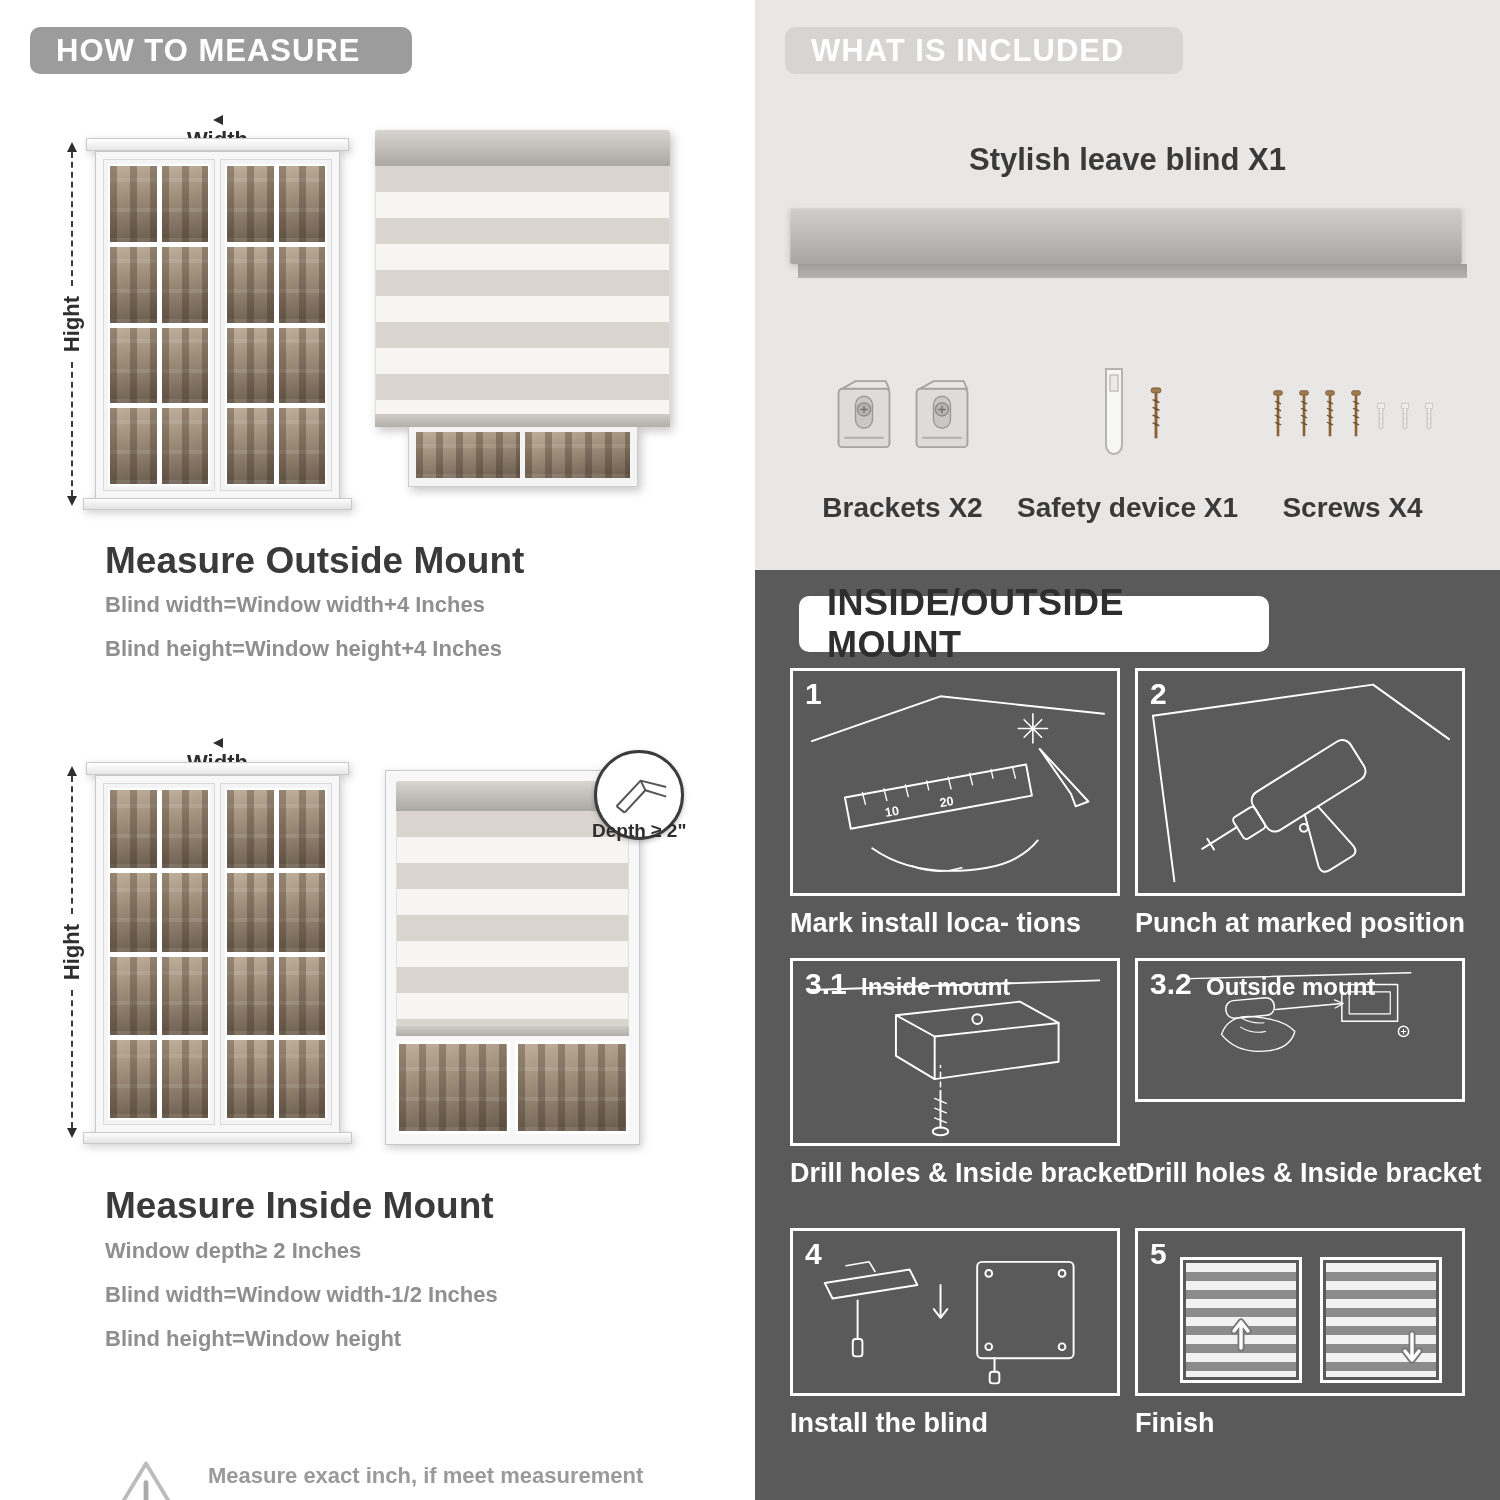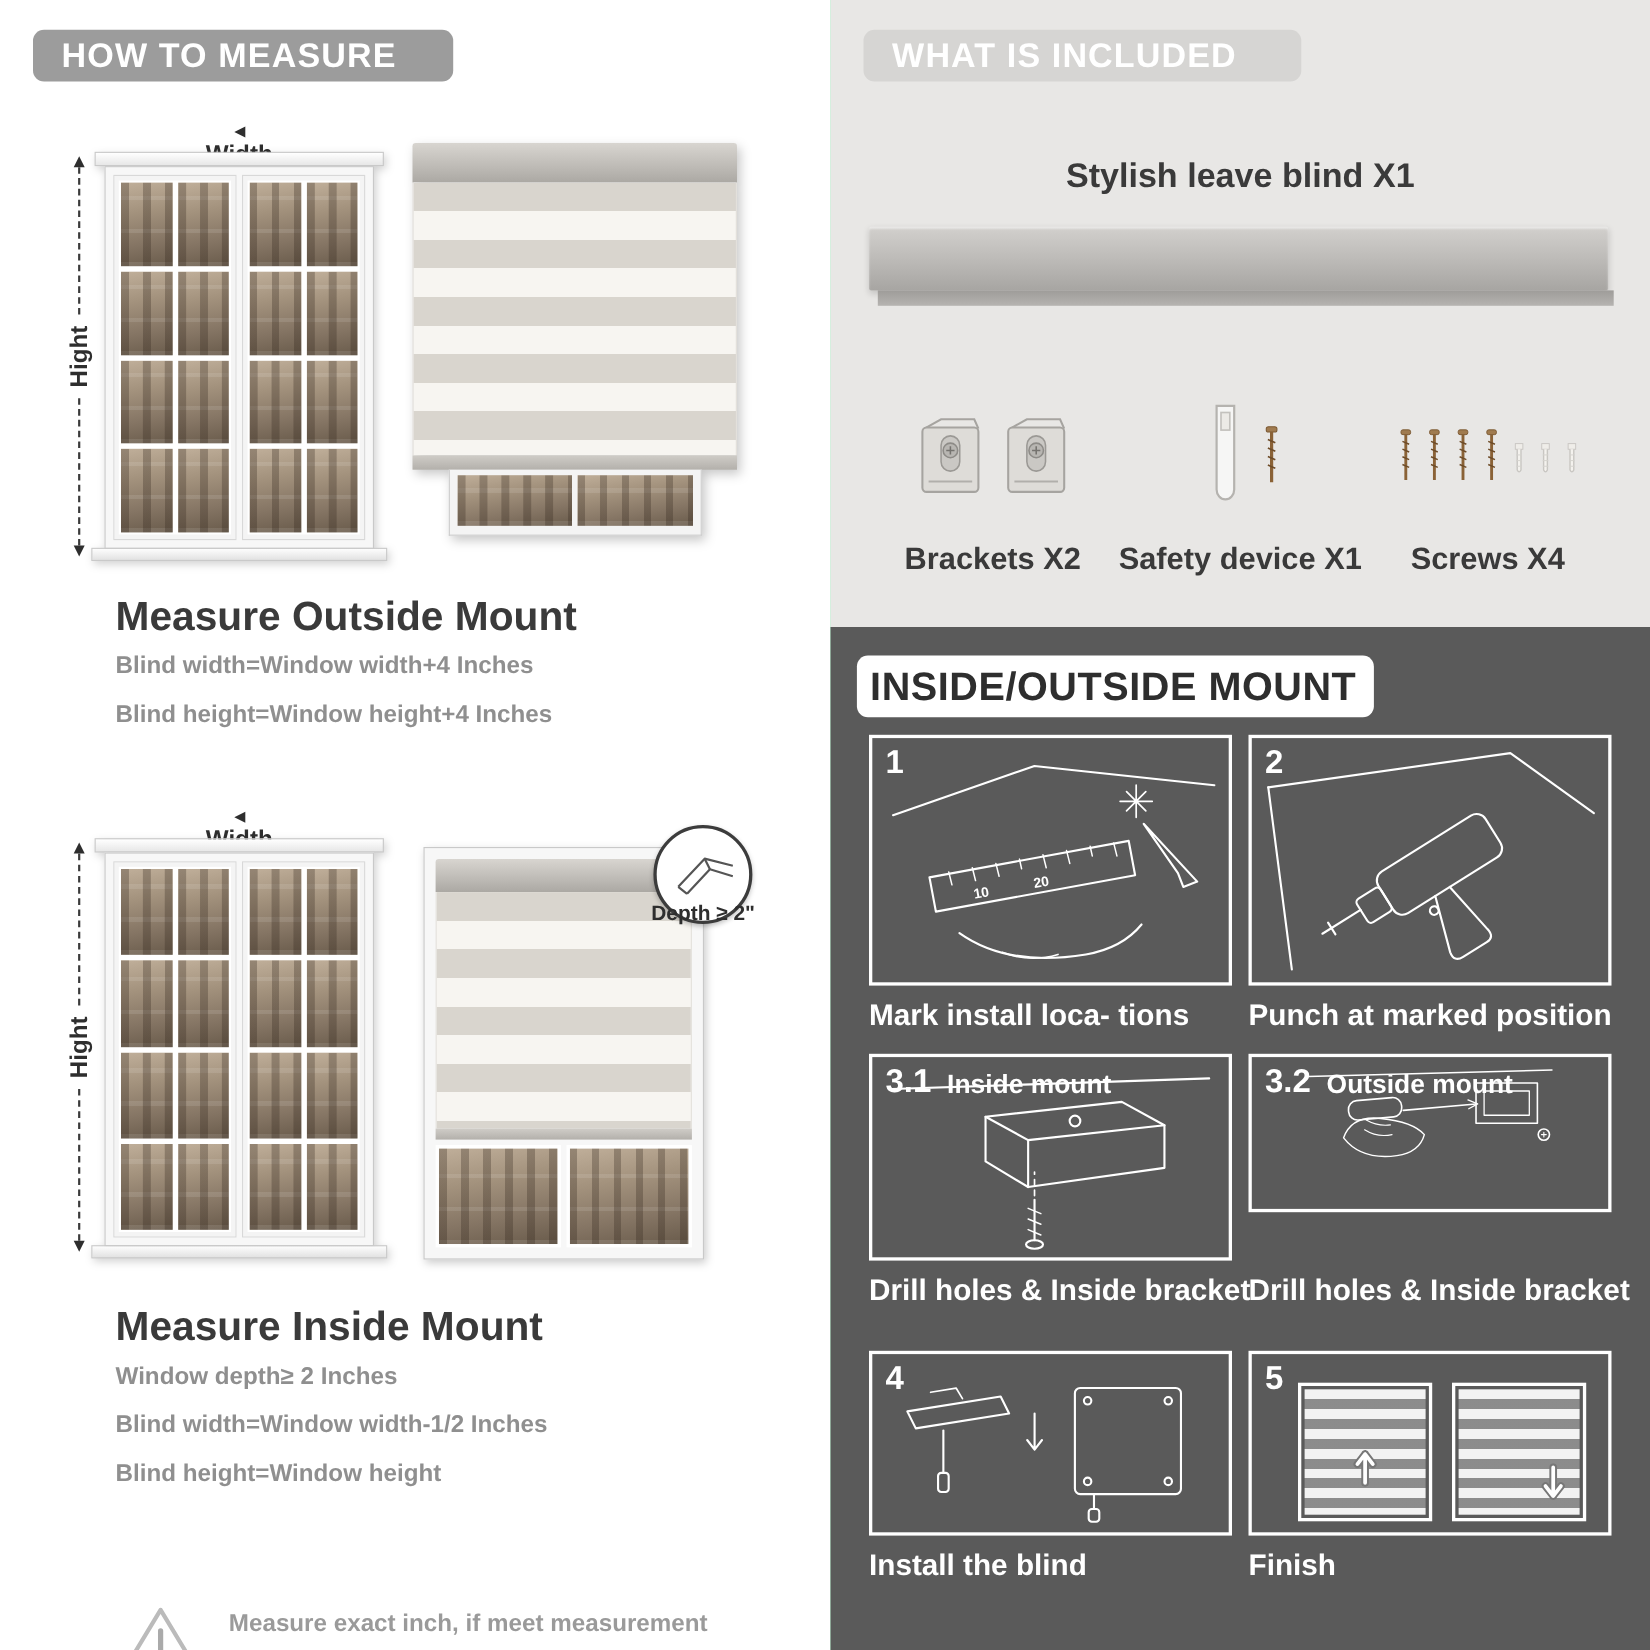--- a/index.html
+++ b/index.html
@@ -86,22 +86,22 @@
               border-radius:2px; box-shadow:inset 0 2px 2px rgba(255,255,255,.55), 0 3px 6px rgba(0,0,0,.15); }
   .headrail::after { content:""; position:absolute; left:8px; right:-5px; top:100%; height:14px;
               background:linear-gradient(180deg,#9e9c99,#b6b4b1); }
   .included-items { position:absolute; left:35px; right:35px; top:342px; height:150px; display:flex; }
   .inc-col { flex:1; display:flex; align-items:center; justify-content:center; gap:12px; }
   .included-labels { position:absolute; left:35px; right:35px; top:492px; display:flex; }
   .inc-label { flex:1; text-align:center; font-size:28px; font-weight:bold; color:var(--c-heading,#3a3a3a); }
 
   
   .right-bottom { position:absolute; left:755px; top:570px; width:745px; height:930px; background:var(--c-bg-dark,#5a5a5a); }
-  .mount-header { position:absolute; left:24px; top:26px; width:470px; height:56px; background:#fff;
-                  border-radius:10px; display:flex; align-items:center; padding-left:12px;
+  .mount-header { position:absolute; left:44px; top:26px; width:470px; height:56px; background:#fff;
+                  border-radius:10px; display:flex; align-items:center; padding-left:28px;
                   font-size:36px; font-weight:bold; color:#2e2e2e; letter-spacing:.5px; }
   .panel { position:absolute; border:3px solid #fff; }
   .panel svg.art { position:absolute; inset:0; width:100%; height:100%; }
   .panel .num { position:absolute; left:12px; top:6px; color:#fff; font-size:30px; font-weight:bold; z-index:2; }
   .panel .sub { position:absolute; left:68px; top:12px; color:#fff; font-size:24px; font-weight:bold; z-index:2; white-space:nowrap; }
   .caption { position:absolute; color:#fff; font-size:27px; font-weight:bold; white-space:nowrap; }
 
   
   .mini-blind { position:absolute; top:26px; width:122px; height:126px; border:3px solid #fff; }
   .mini-stripes { position:absolute; inset:3px;

